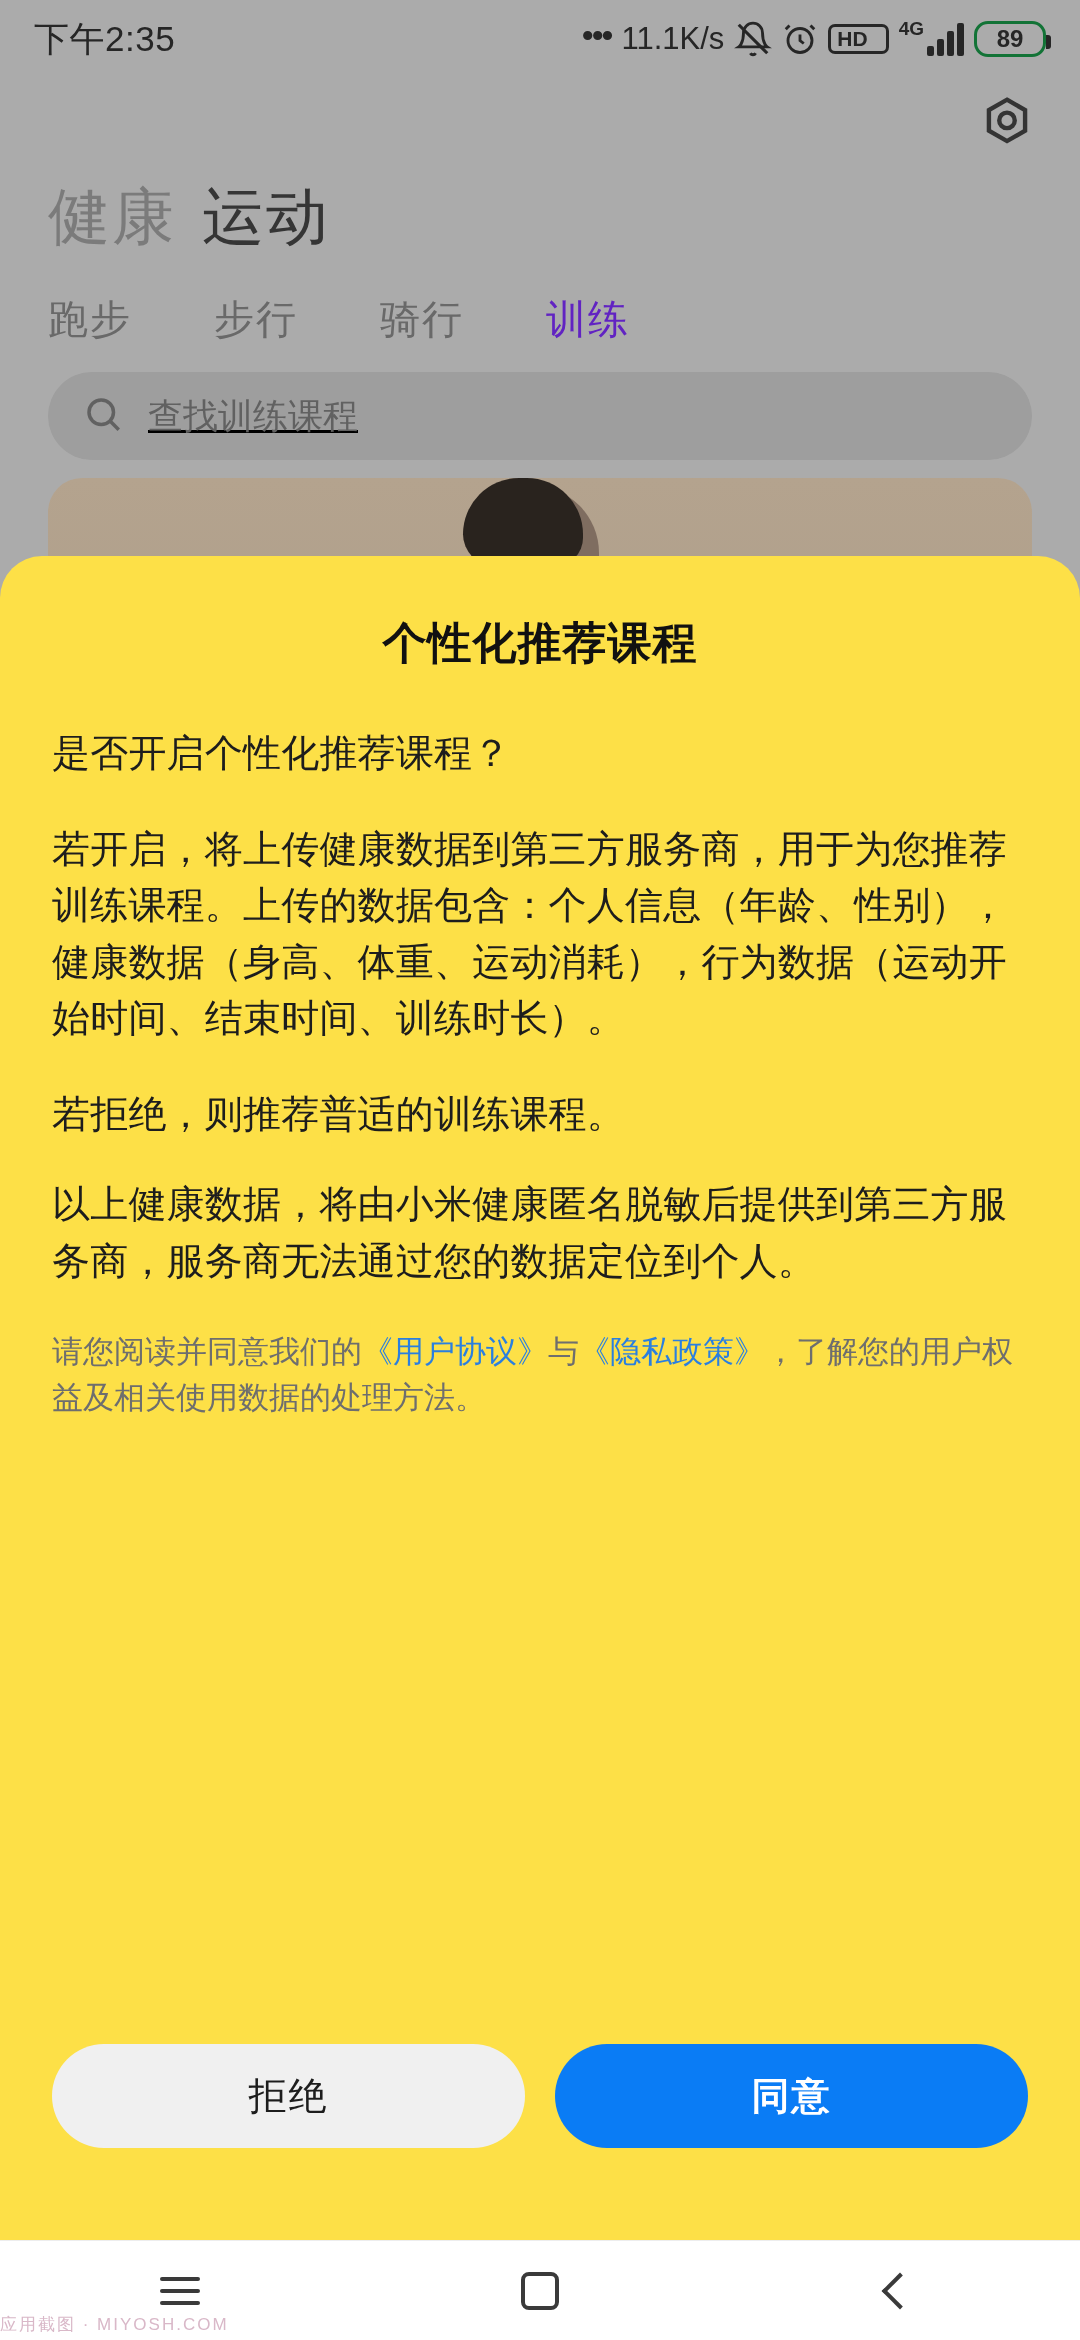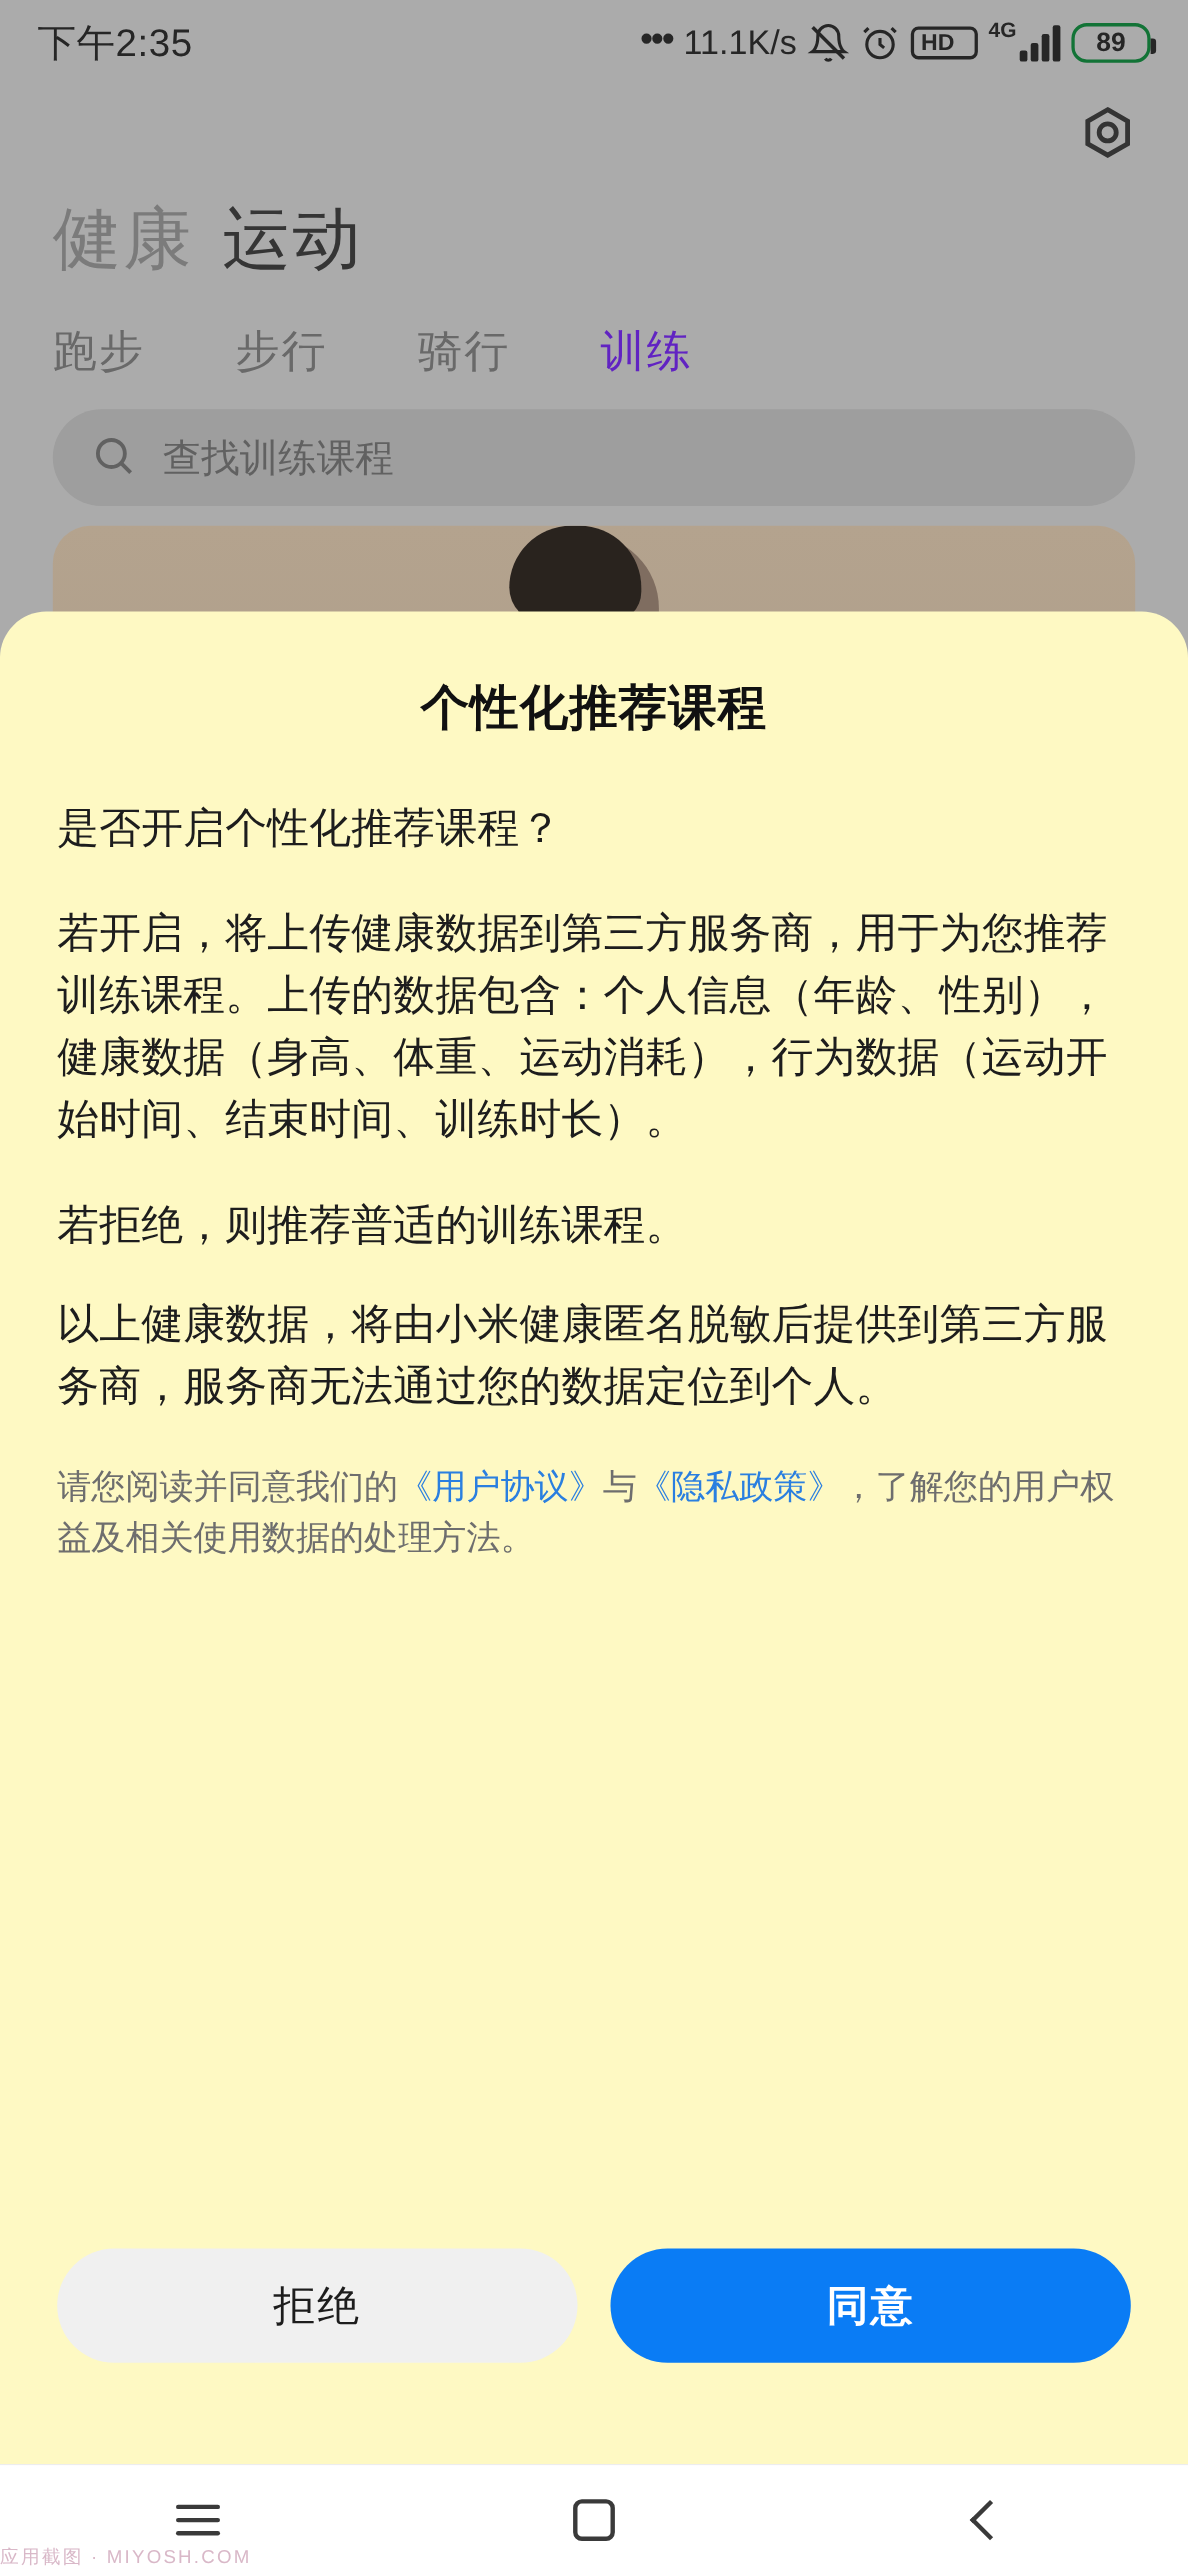--- a/index.html
+++ b/index.html
@@ -159,20 +159,21 @@
     top: 372px;
     left: 48px;
     width: 984px;
     height: 88px;
     background: #b0b0b0;
     border-radius: 44px;
     display: flex;
     align-items: center;
     padding: 0 34px;
     gap: 24px;
+    text-decoration: underline;
   }
   #search-placeholder {
     font-size: 35px;
     color: #6d6d6d;
   }
 
   
   #hero-card {
     position: absolute;
     top: 478px;
@@ -226,21 +227,21 @@
     background: rgba(0,0,0,0.10);
   }
 
   
   #dialog-sheet {
     position: absolute;
     left: 0;
     right: 0;
     top: 556px;
     bottom: 100px;
-    background: #fef9c3;
+    background: #fde047;
     border-radius: 42px 42px 0 0;
     padding: 0 52px;
   }
   #dialog-title {
     margin-top: 58px;
     text-align: center;
     font-size: 44px;
     font-weight: 700;
     color: #111111;
     letter-spacing: 1px;

